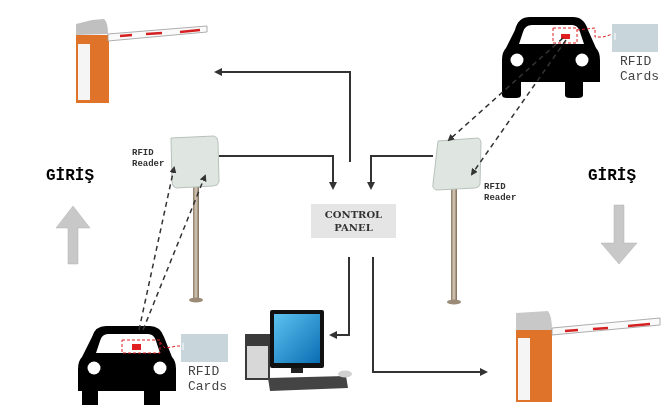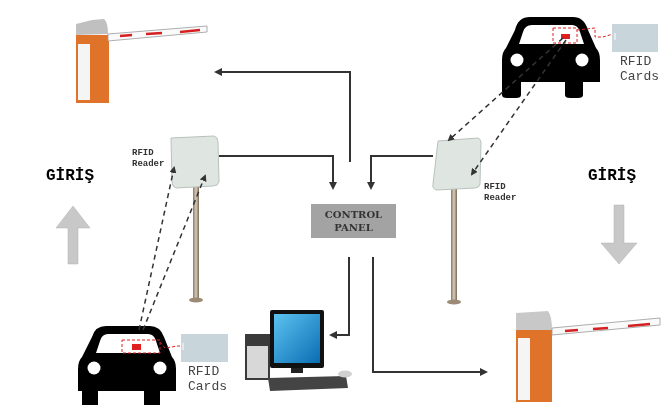--- a/index.html
+++ b/index.html
@@ -2,21 +2,21 @@
 <html><head>
 <meta charset="utf-8">
 <style>
   html, body { margin: 0; padding: 0; background: #ffffff; }
   body { width: 661px; height: 405px; position: relative; overflow: hidden; font-family: "Liberation Sans", sans-serif; }
   #diagram { position: absolute; left: 0; top: 0; width: 661px; height: 405px; }
   .lbl { position: absolute; font-family: Liberation Mono, monospace; color: #111; }
   .dir-label { font-size: 16px; font-weight: bold; color: #000; }
   .reader-label { font-size: 9px; font-weight: bold; color: #333; line-height: 11px; white-space: pre; }
   .card-label { font-size: 13px; color: #444; line-height: 15px; white-space: pre; }
-  .panel { position: absolute; left: 311px; top: 204px; width: 85px; height: 34px; background: #a3a3a3;
+  .panel { position: absolute; left: 311px; top: 204px; width: 85px; height: 34px; background: #e5e5e5;
            display: flex; flex-direction: column; align-items: center; justify-content: center;
            font-family: "DejaVu Serif", serif; font-weight: bold; font-size: 10px; color: #333; line-height: 13px; }
 </style>
 </head>
 <body>
 
 <svg id="diagram" viewBox="0 0 661 405" xmlns="http://www.w3.org/2000/svg">
   <defs>
     <marker id="ah" markerWidth="8" markerHeight="8" refX="6" refY="4" orient="auto" markerUnits="userSpaceOnUse">
       <path d="M0,0 L8,4 L0,8 Z" fill="#333"></path>

